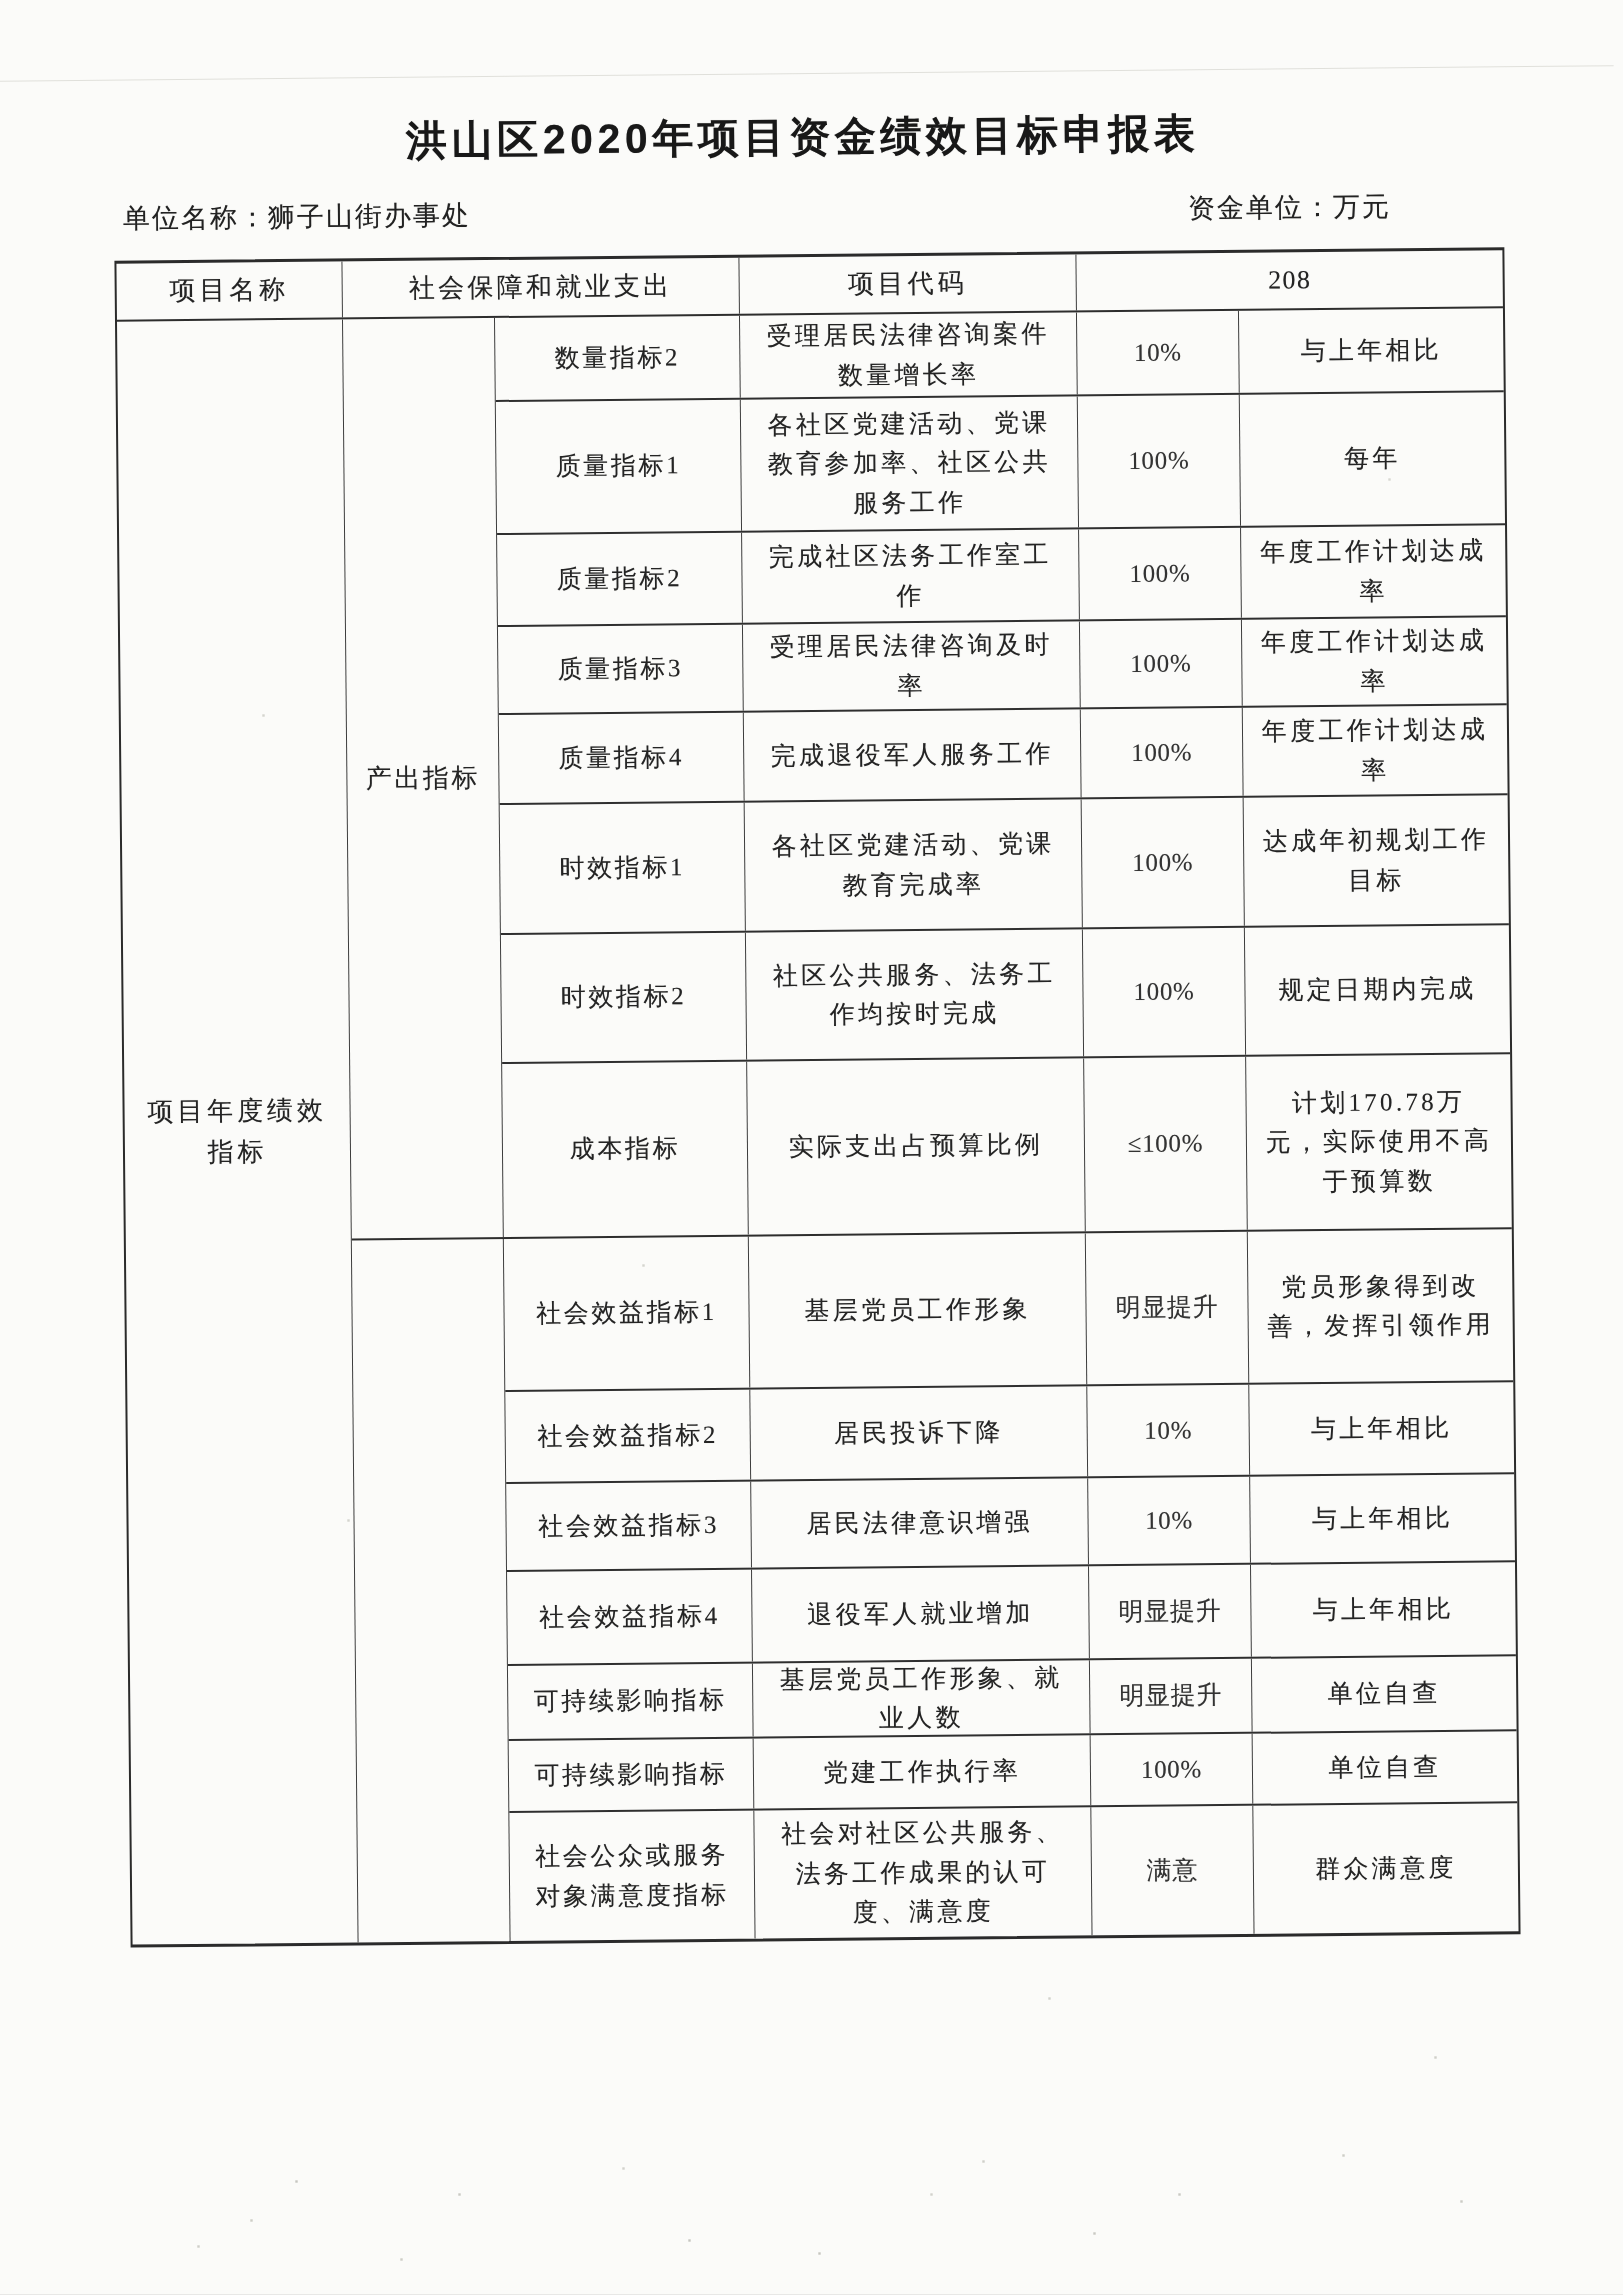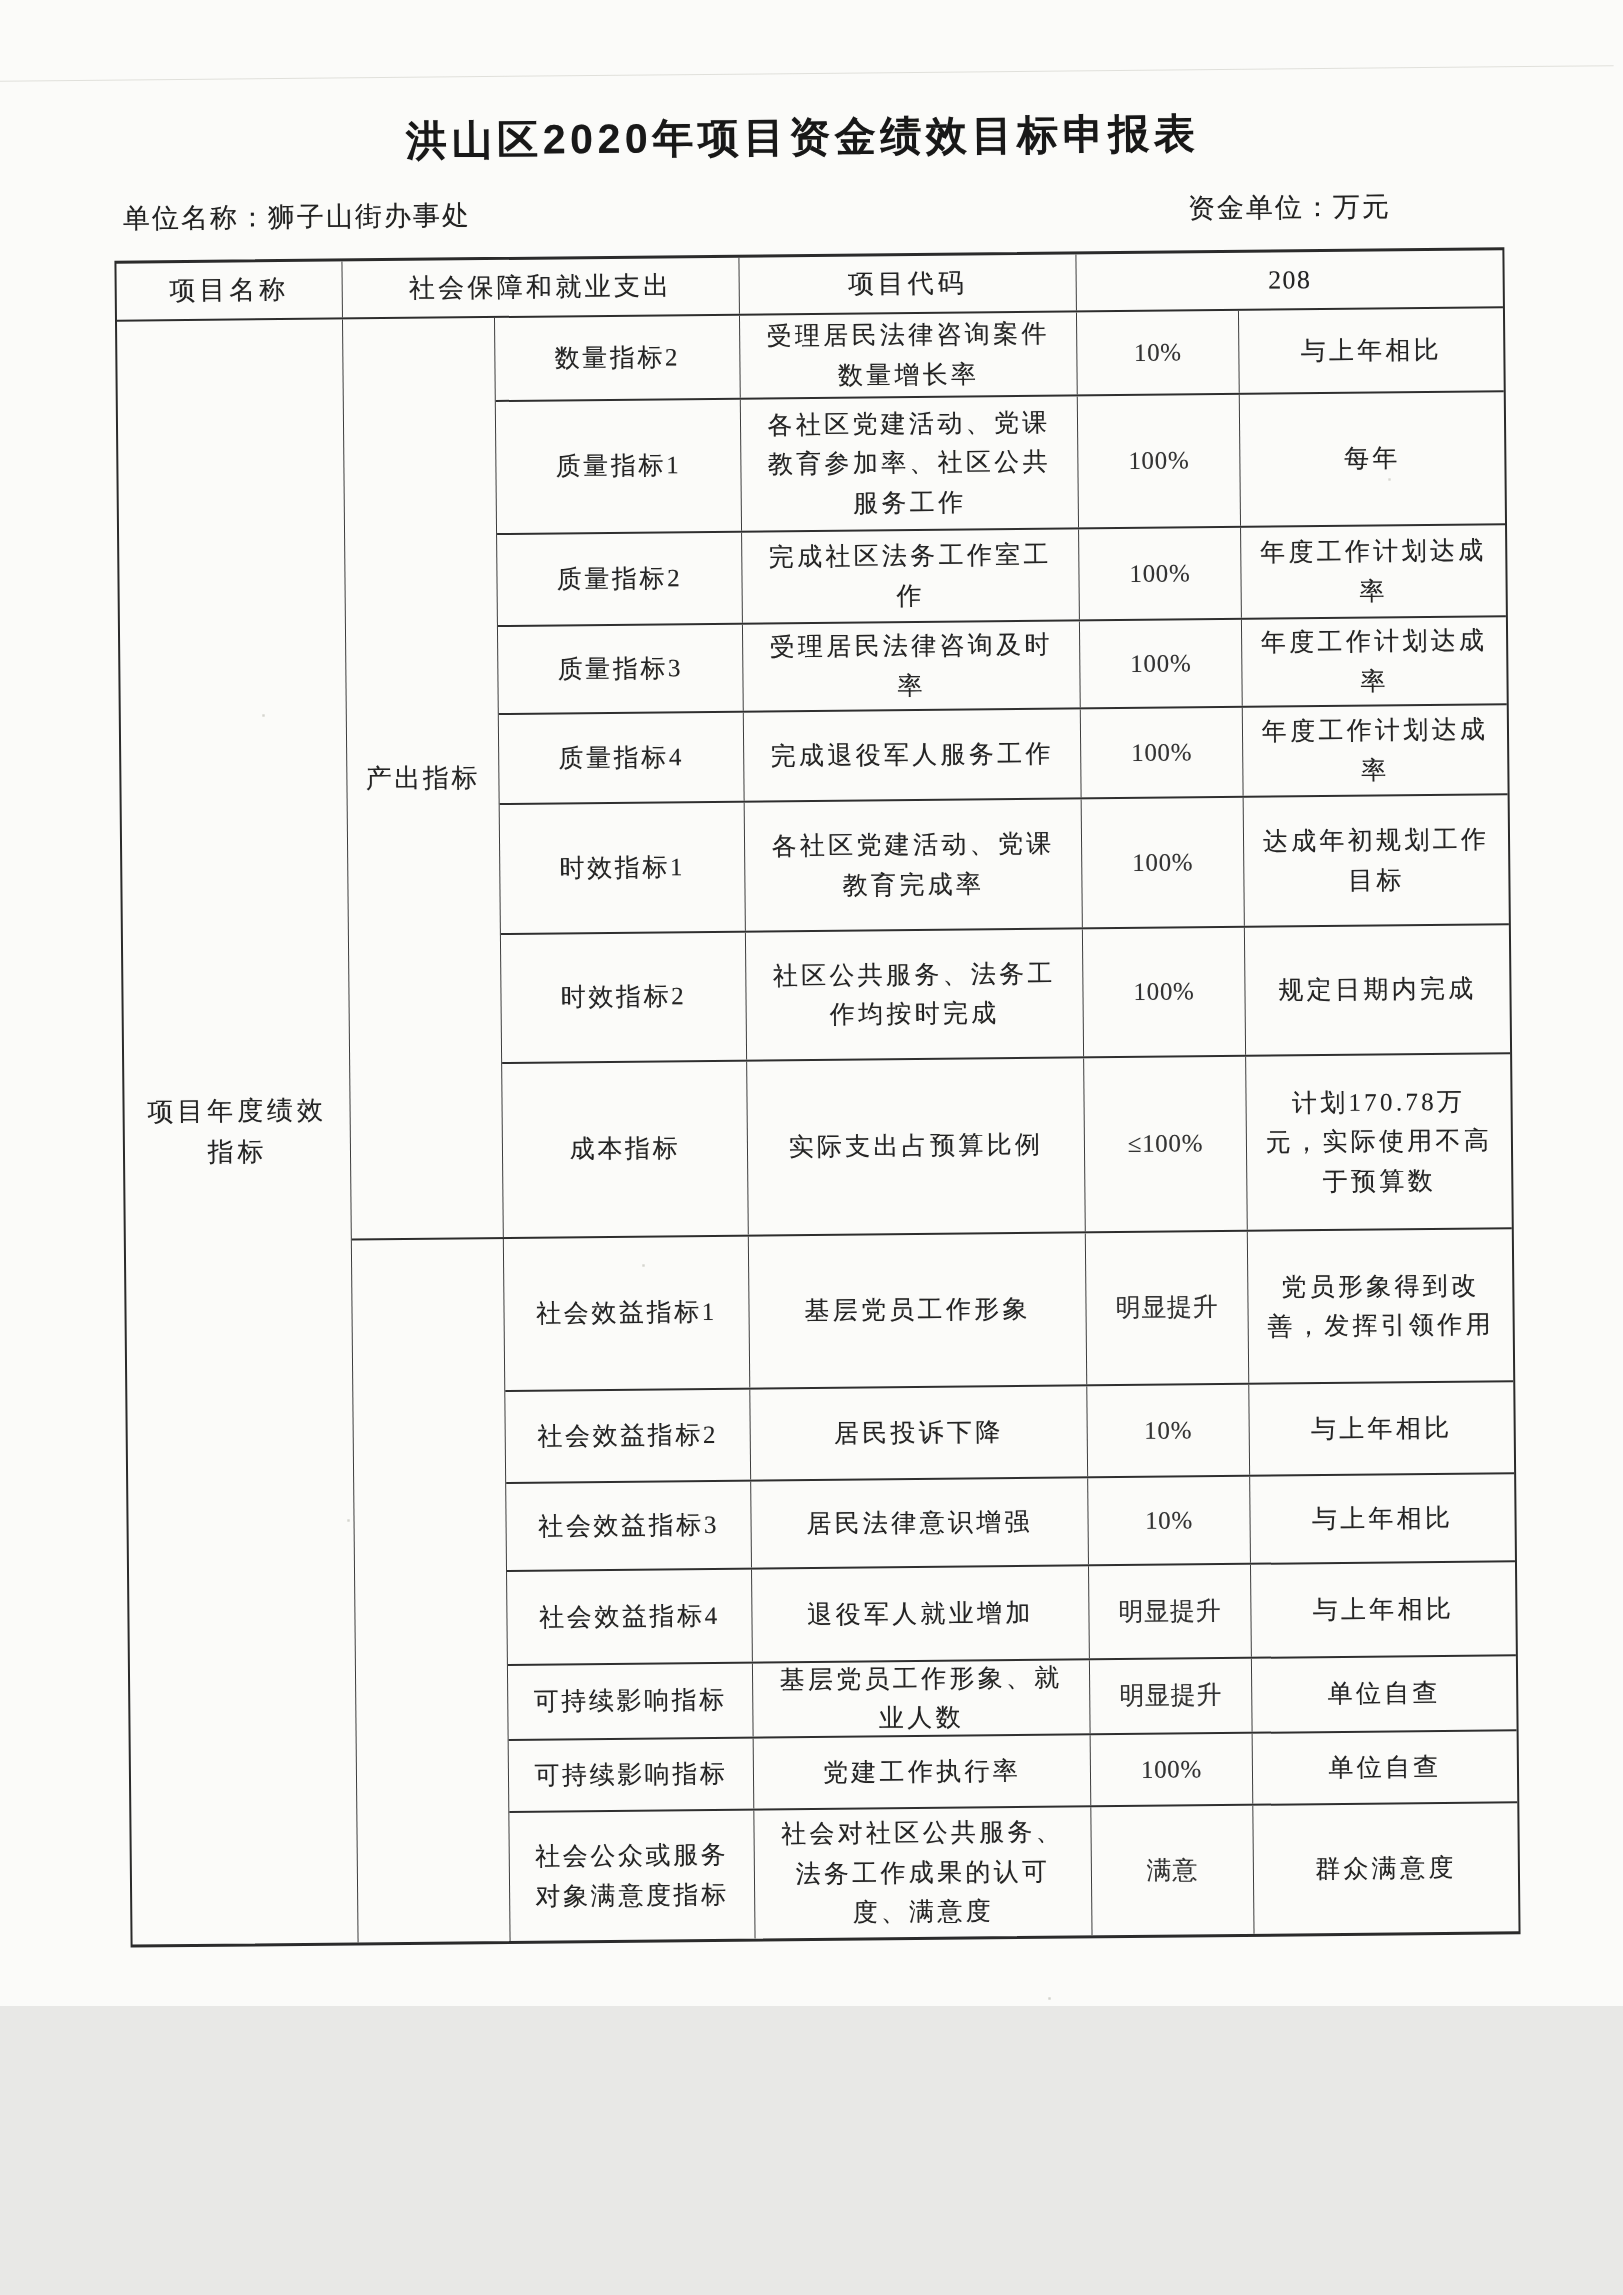--- a/index.html
+++ b/index.html
@@ -1,18 +1,18 @@
 <!DOCTYPE html>
 <html style="font-size:10.5px"><head>
 <meta charset="utf-8">
 <style>
   html,body{margin:0;padding:0;background:#e8e8e6;}
   .page{
     position:relative;
-    width:1623px;height:2006px;
+    width:1623px;height:2294px;
     background:#fbfbf9;
     overflow:hidden;
     font-family:"Liberation Serif","DejaVu Serif",serif;
     color:#1f1f1f;
   }
   .scan{
     position:absolute;top:0;left:0;right:0;
     transform:rotate(-0.55deg);
     transform-origin:812px 1047px;
   }

